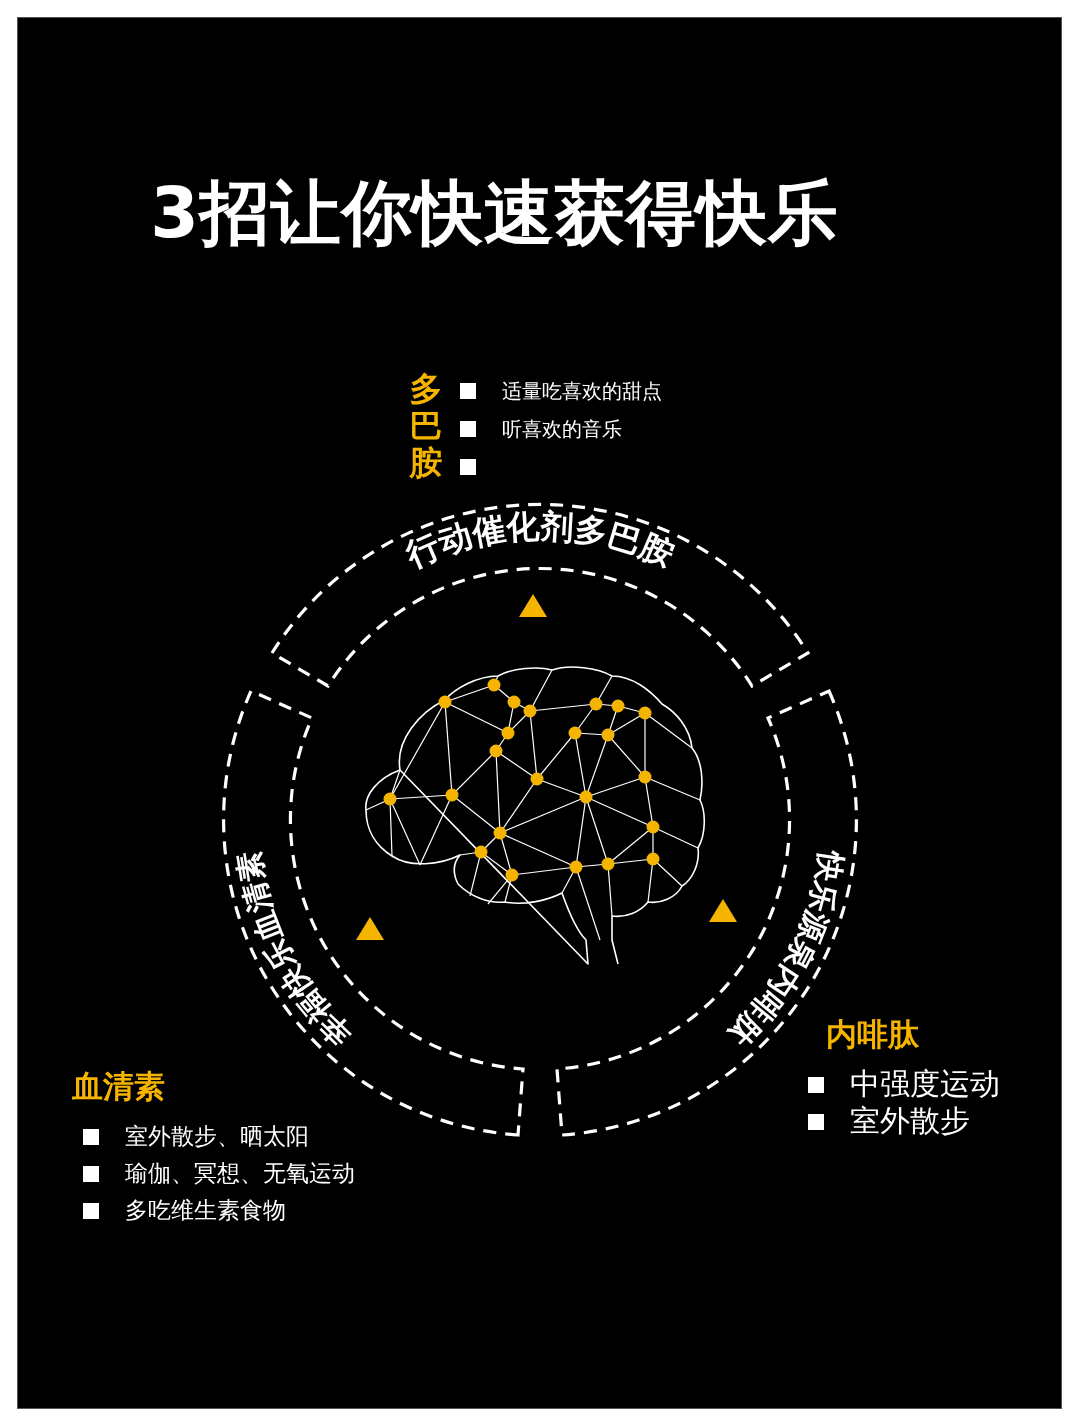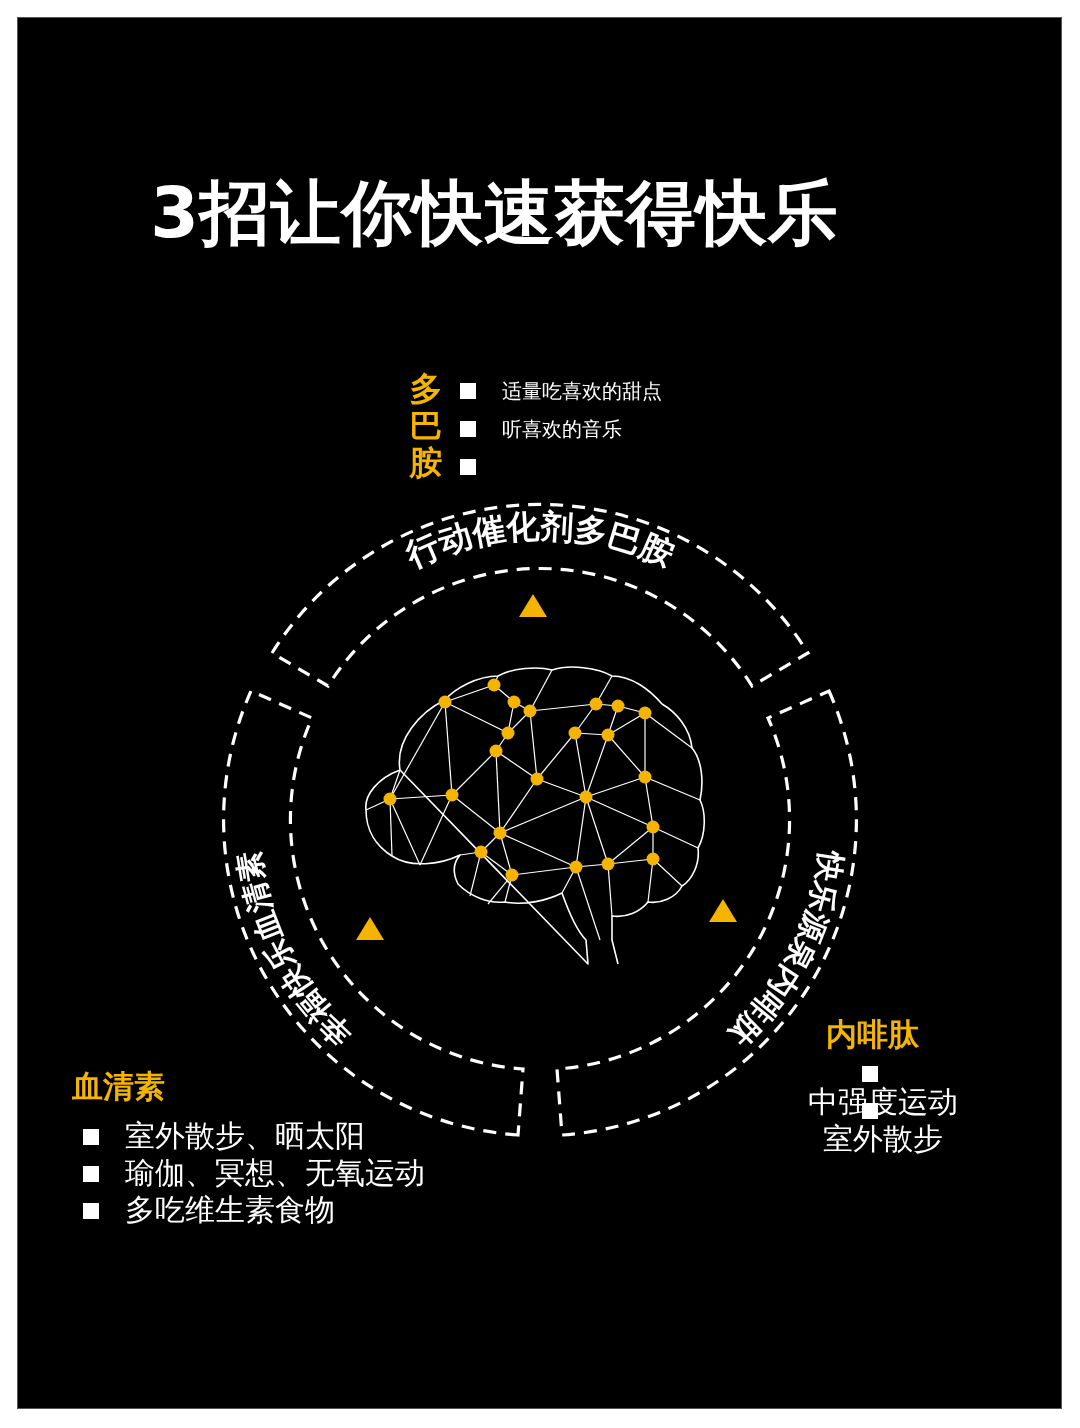--- a/index.html
+++ b/index.html
@@ -10,25 +10,25 @@
   .vert-label span{display:block;}
   .list{position:absolute;list-style:none;margin:0;padding:0;color:#fff;}
   .list li{display:flex;align-items:center;white-space:nowrap;}
   .bullet{display:inline-block;width:16px;height:16px;background:#fff;flex:none;}
   .list-top{left:460px;top:372px;font-size:20px;}
   .list-top li{height:38px;}
   .list-top .bullet{margin-right:26px;}
   .heading{position:absolute;color:#f4b400;font-weight:bold;font-size:31px;line-height:40px;}
   .h-left{left:72px;top:1066px;}
   .h-right{left:826px;top:1014px;}
-  .list-left{left:83px;top:1118px;font-size:30px;}
+  .list-left{left:83px;top:1118px;font-size:23px;}
   .list-left li{height:37px;}
   .list-left .bullet{margin-right:26px;}
   .list-right{left:808px;top:1066px;font-size:30px;}
-  .list-right li{height:37px;flex-direction:column;}
+  .list-right li{height:37px;}
   .list-right .bullet{margin-right:26px;}
   svg.diagram{position:absolute;left:0;top:0;}
 </style>
 </head>
 <body>
 
 <div class="panel"></div>
 
 <div class="title">3招让你快速获得快乐</div>
 

